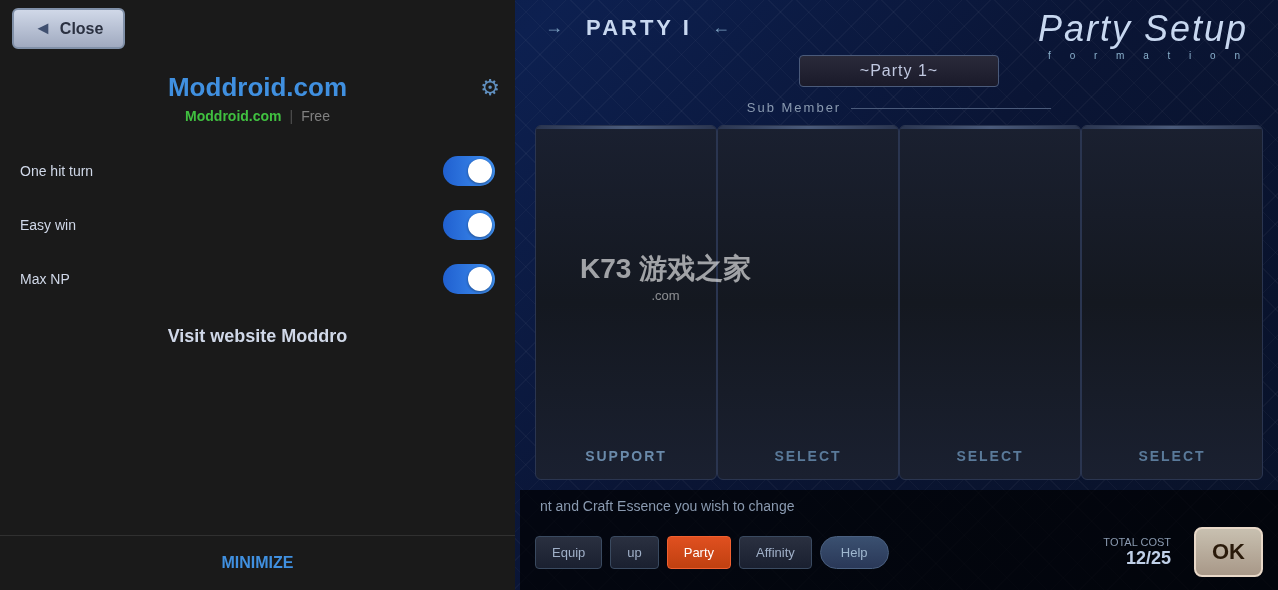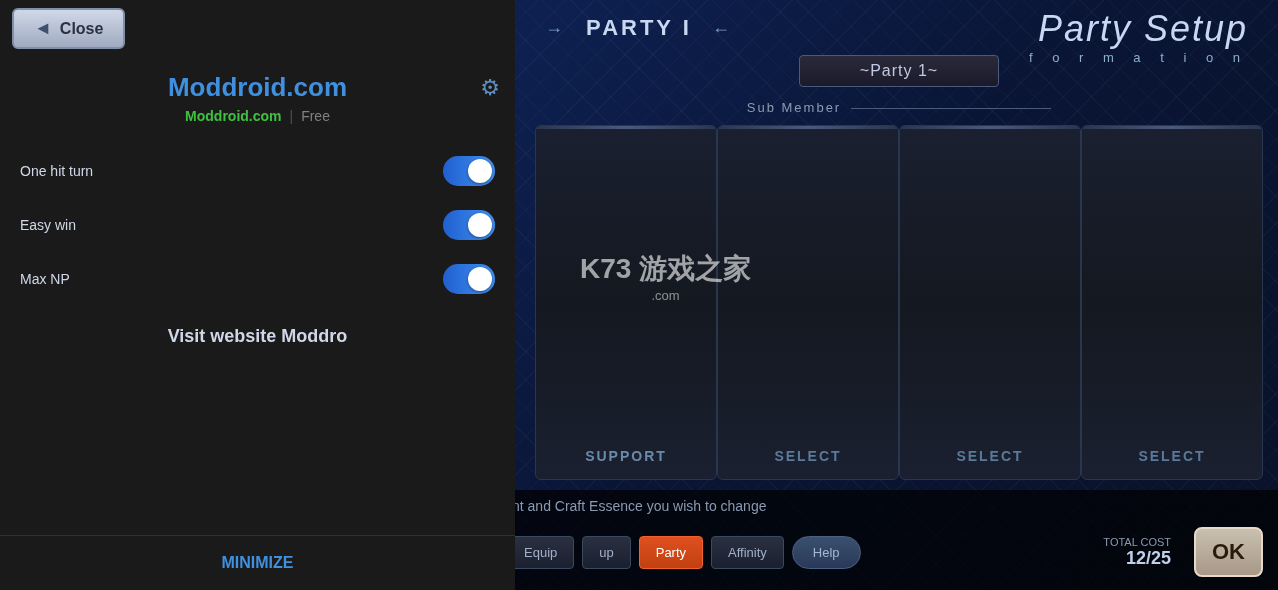--- a/index.html
+++ b/index.html
@@ -65,21 +65,21 @@
     .party-setup-title .main-text {
       color: #c8d8f0;
       font-size: 36px;
       font-weight: 300;
       letter-spacing: 2px;
       font-style: italic;
     }
 
     .party-setup-title .sub-text {
       color: #8ab0cc;
-      font-size: 13px;
+      font-size: 10px;
       letter-spacing: 8px;
       text-transform: lowercase;
     }
 
     
     .party-tab {
       position: absolute;
       top: 55px;
       left: 520px;
       right: 0;
@@ -191,21 +191,21 @@
 
     .watermark-sub {
       color: rgba(255,255,255,0.5);
       font-size: 13px;
     }
 
     
     .bottom-bar-game {
       position: absolute;
       bottom: 0;
-      left: 492px;
+      left: 520px;
       right: 0;
       height: 100px;
       background: rgba(0,0,0,0.7);
       z-index: 5;
       display: flex;
       flex-direction: column;
     }
 
     .bottom-hint {
       padding: 8px 20px;

